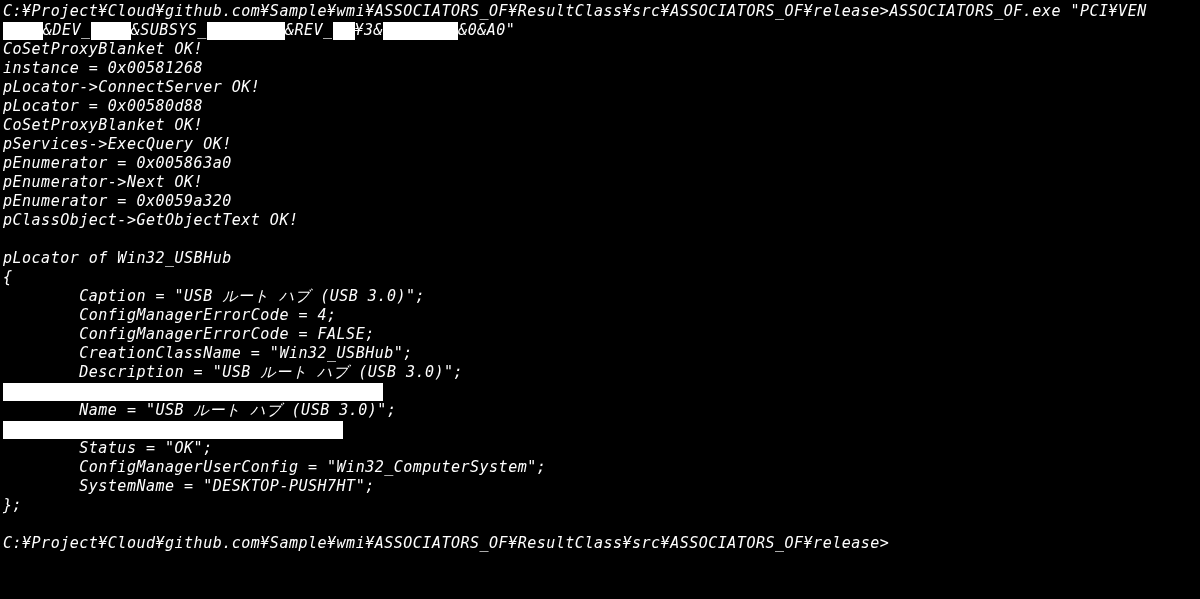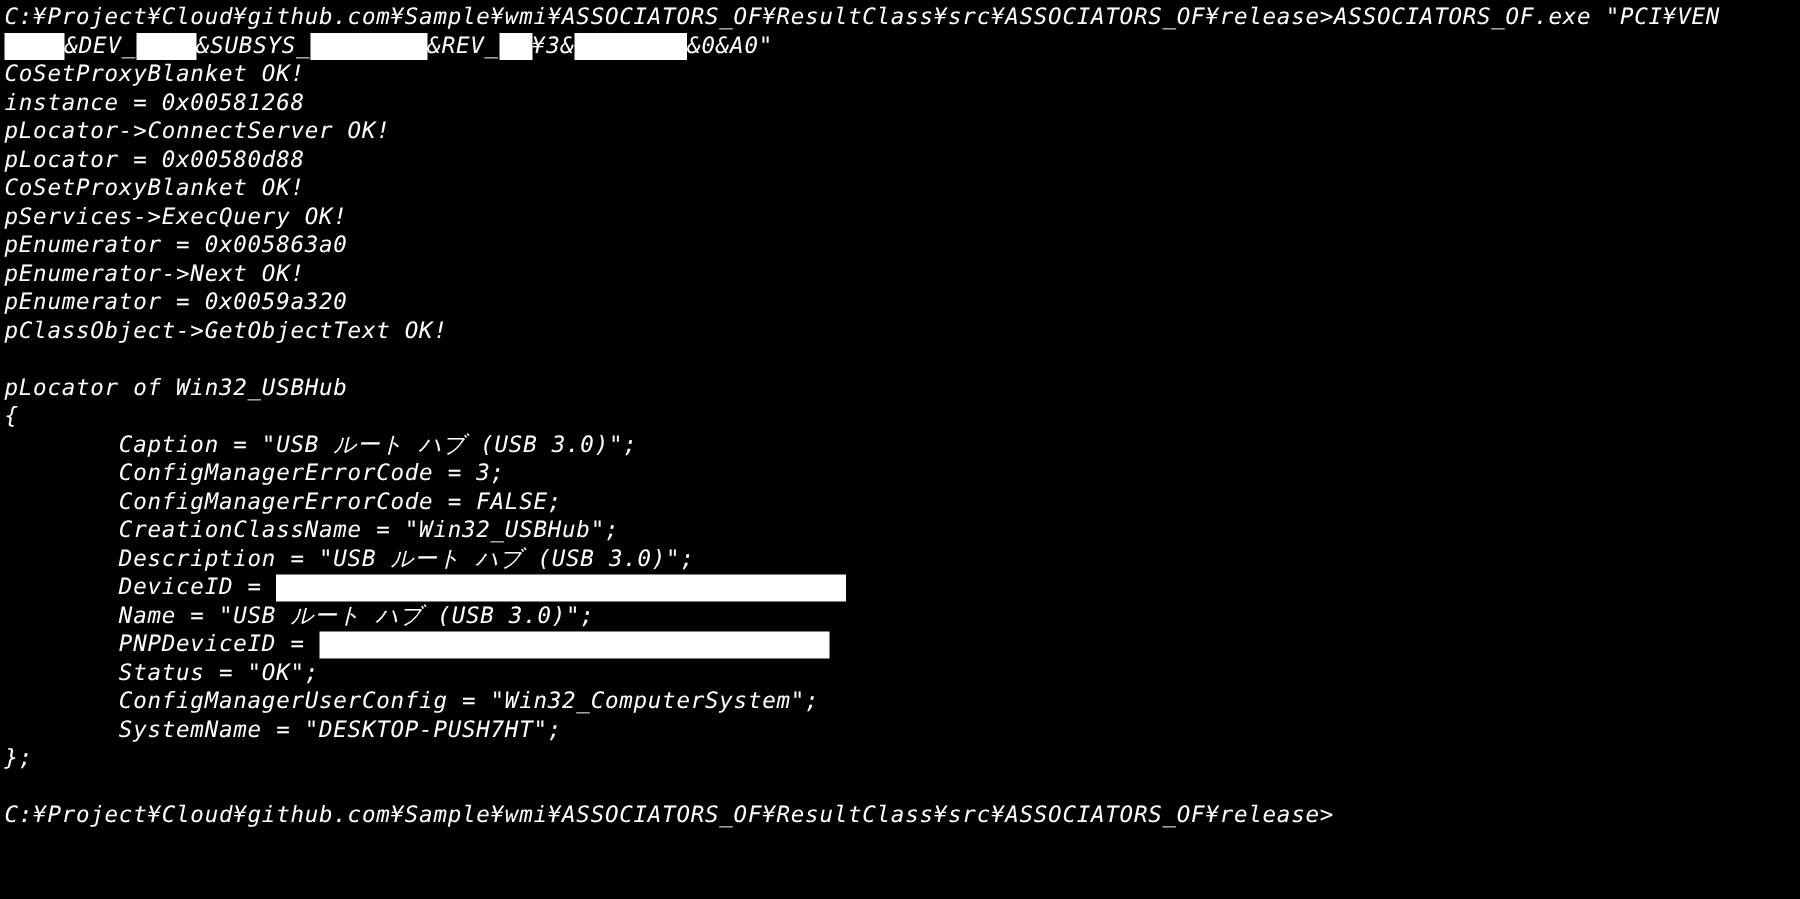--- a/index.html
+++ b/index.html
@@ -47,27 +47,27 @@
 <div class="line">pEnumerator = 0x005863a0</div>
 <div class="line">pEnumerator-&gt;Next OK!</div>
 <div class="line">pEnumerator = 0x0059a320</div>
 <div class="line">pClassObject-&gt;GetObjectText OK!</div>
 
 <div class="blank"></div>
 
 <div class="line">pLocator of Win32_USBHub</div>
 <div class="line">{</div>
 <div class="line">        Caption = "USB ルート ハブ (USB 3.0)";</div>
-<div class="line">        ConfigManagerErrorCode = 3;</div>
+<div class="line">        ConfigManagerErrorCode = 4;</div>
 <div class="line">        ConfigManagerErrorCode = FALSE;</div>
 <div class="line">        CreationClassName = "Win32_USBHub";</div>
 <div class="line">        Description = "USB ルート ハブ (USB 3.0)";</div>
-<div class="line"><span>        DeviceID = </span><span class="redact r-xl"></span></div>
+<div class="line"><span class="redact r-xl"></span></div>
 <div class="line">        Name = "USB ルート ハブ (USB 3.0)";</div>
-<div class="line"><span>        PNPDeviceID = </span><span class="redact r-xl2"></span></div>
+<div class="line"><span class="redact r-xl2"></span></div>
 <div class="line">        Status = "OK";</div>
 <div class="line">        ConfigManagerUserConfig = "Win32_ComputerSystem";</div>
 <div class="line">        SystemName = "DESKTOP-PUSH7HT";</div>
 <div class="line">};</div>
 
 <div class="blank"></div>
 
 <div class="line"><span>C:¥Project¥Cloud¥github.com¥Sample¥wmi¥ASSOCIATORS_OF¥ResultClass¥src¥ASSOCIATORS_OF¥release&gt;</span></div>
 
 </body></html>

